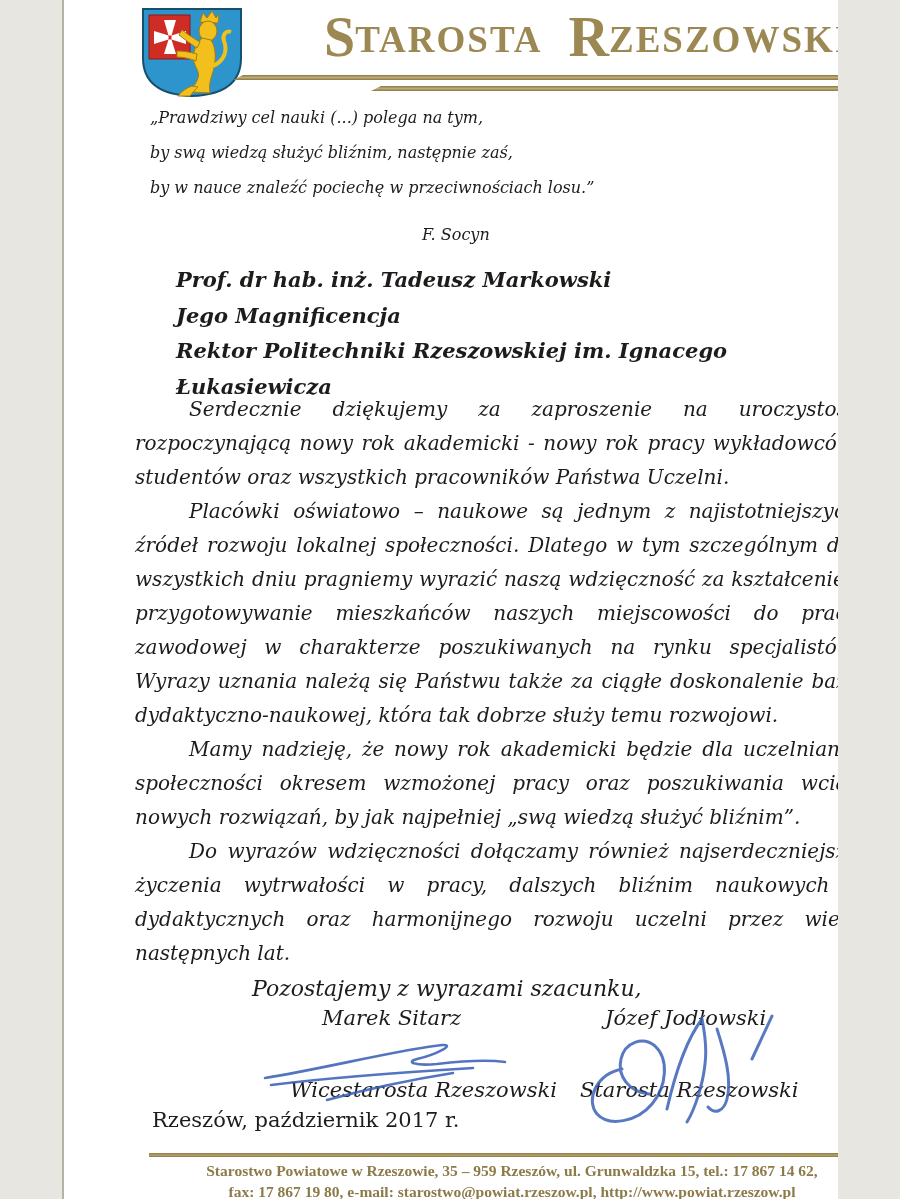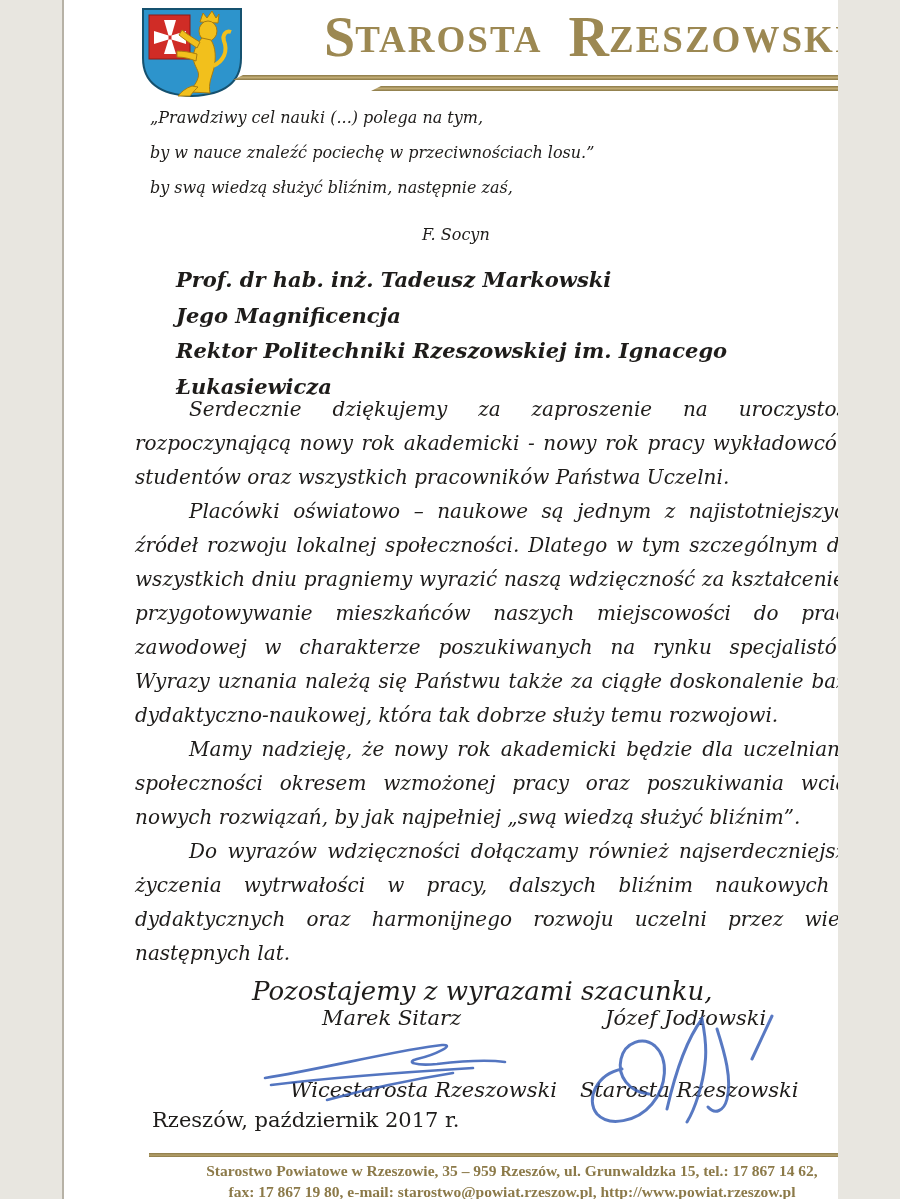--- a/index.html
+++ b/index.html
@@ -36,21 +36,21 @@
   
   .addressee{position:absolute;left:114px;top:262px;font-style:italic;font-weight:700;font-size:21px;line-height:35.5px;}
 
   
   .body-text{
     position:absolute;left:73px;top:392px;width:723px;
     font-style:italic;font-size:20px;line-height:34px;text-align:justify;
   }
   .body-text p{margin:0;text-indent:54px;}
 
-  .closing{position:absolute;left:190px;top:976px;font-style:italic;font-size:26px;}
+  .closing{position:absolute;left:190px;top:976px;font-style:italic;font-size:22px;}
 
   
   .sig-name{position:absolute;font-style:italic;font-size:21px;white-space:nowrap;}
   .sig-name.left{left:260px;top:1006px;}
   .sig-name.right{left:543px;top:1006px;}
   .sig-title{position:absolute;font-style:italic;font-size:21px;white-space:nowrap;}
   .sig-title.left{left:228px;top:1078px;}
   .sig-title.right{left:518px;top:1078px;}
   .sig-svg{position:absolute;z-index:3;}
   .sig-svg.left{left:195px;top:1028px;}
@@ -95,22 +95,22 @@
 
   <div class="header-title">
     <span class="word"><span class="initial">S</span><span>TAROSTA</span></span><span class="gap"></span><span class="word"><span class="initial">R</span><span>ZESZOWSKI</span></span>
   </div>
 
   <div class="gold-bar bar1"></div>
   <div class="gold-bar bar2"></div>
 
   <div class="quote">
     <div>„Prawdziwy cel nauki (...) polega na tym,</div>
+    <div>by swą wiedzą służyć bliźnim, następnie zaś,</div>
     <div>by w nauce znaleźć pociechę w przeciwnościach losu.”</div>
-    <div>by swą wiedzą służyć bliźnim, następnie zaś,</div>
     <div class="attr">F. Socyn</div>
   </div>
 
   <div class="addressee">
     <div>Prof. dr hab. inż. Tadeusz Markowski</div>
     <div>Jego Magnificencja</div>
     <div>Rektor Politechniki Rzeszowskiej im. Ignacego Łukasiewicza</div>
   </div>
 
   <div class="body-text">

